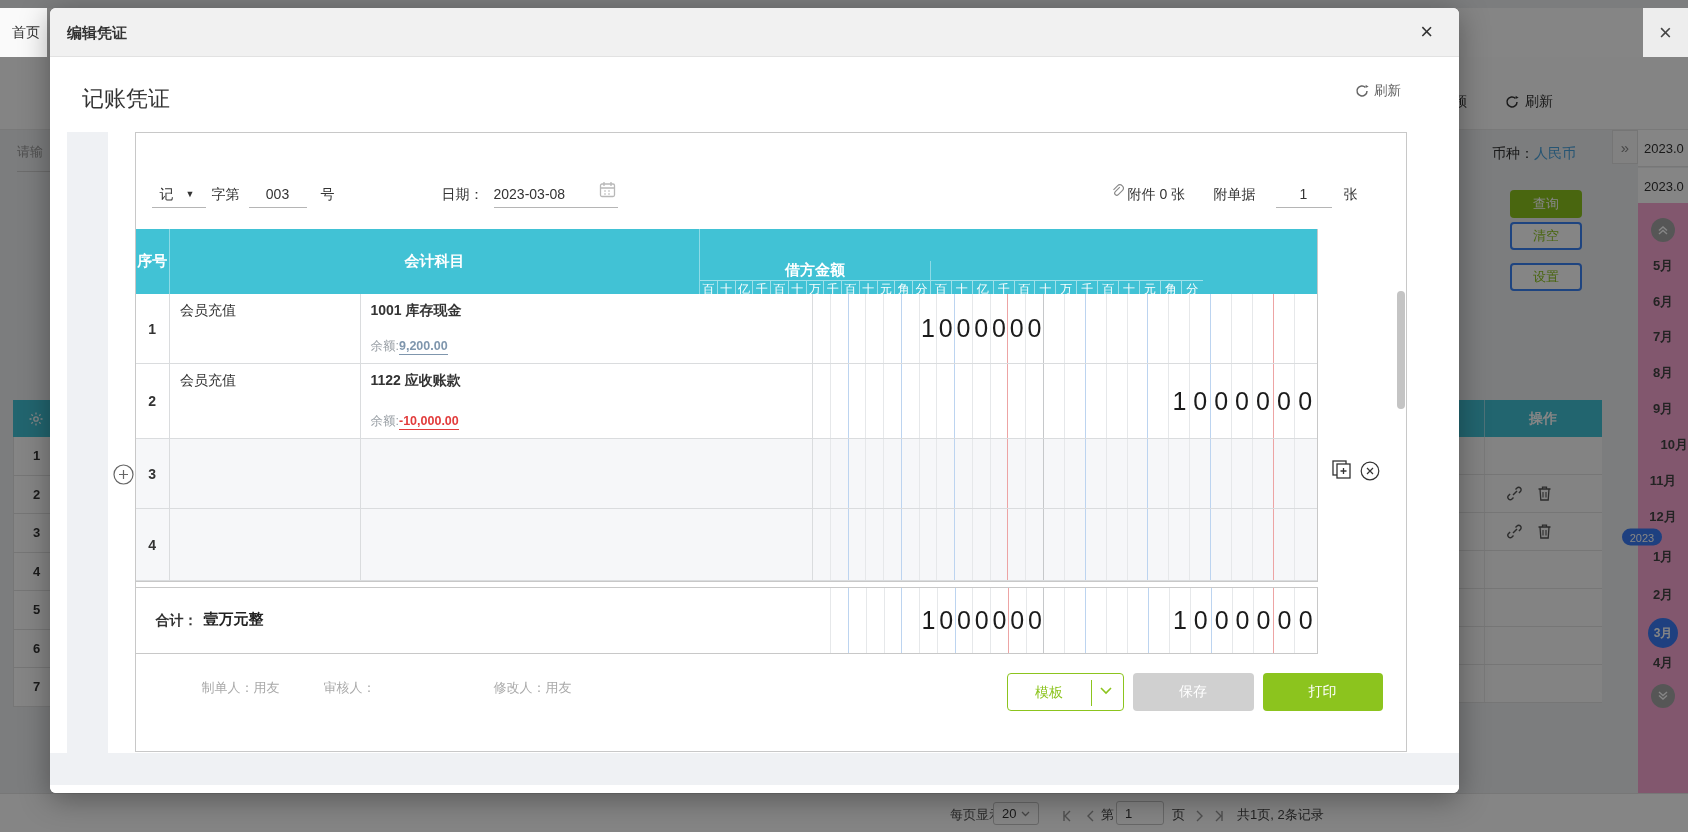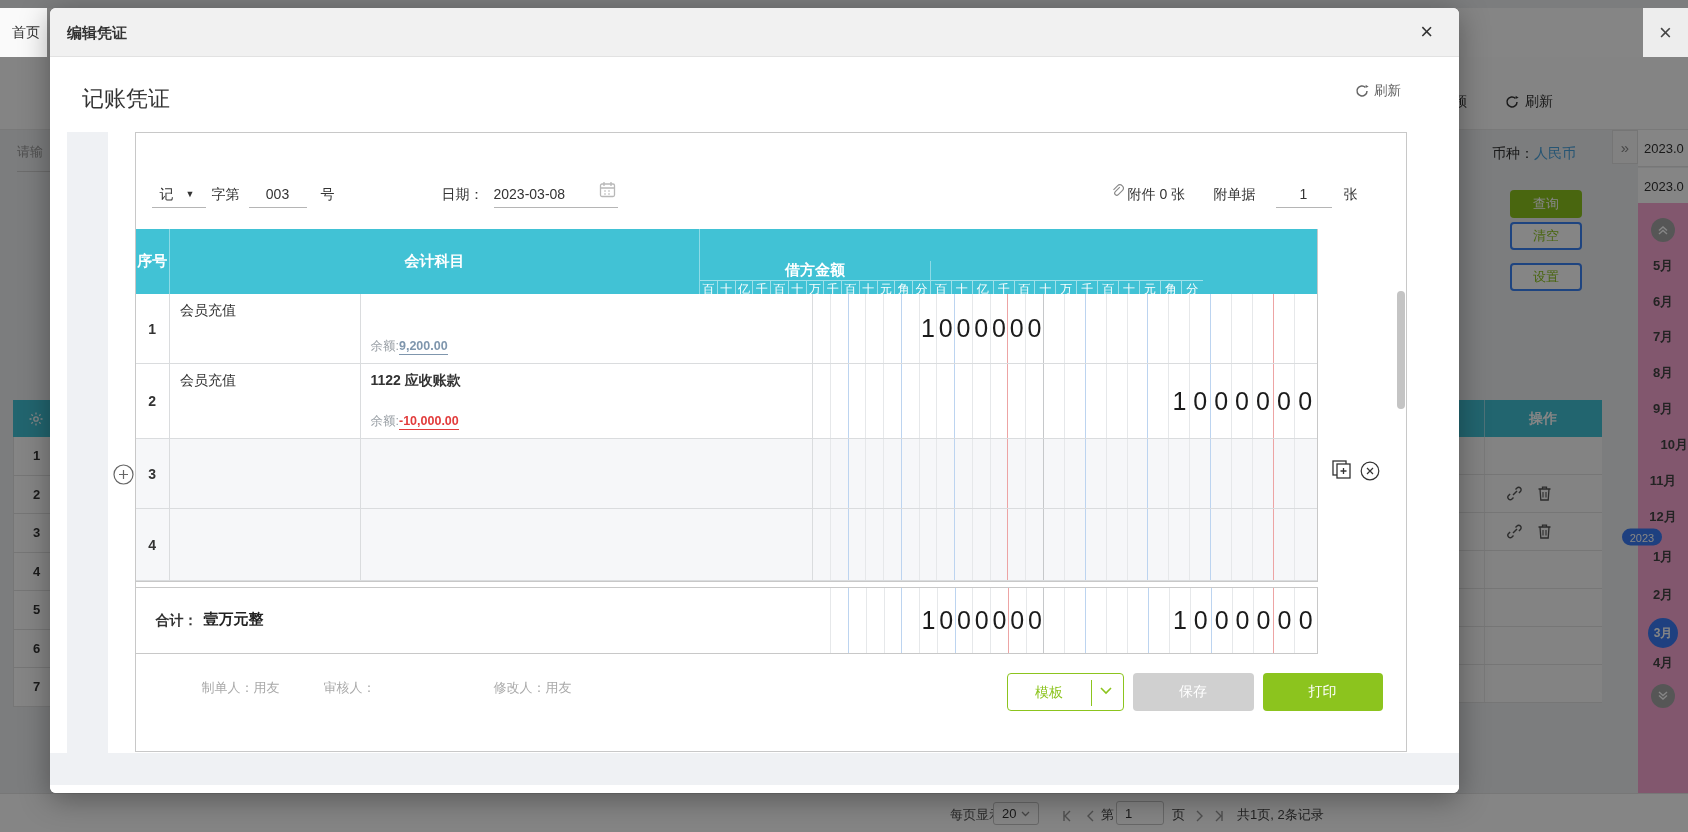--- a/index.html
+++ b/index.html
@@ -387,20 +387,21 @@
                   <span class="dlab w-c">角</span>
                   <span class="dlab w-c">分</span>
                 </div>
             </div>
           </div>
           <div id="vrows">
               <div class="vrow" style="height: 70px;">
                 <div class="vc-no">1</div>
                 <div class="vc-sum">会员充值</div>
                 <div class="vc-acct">
+                  <div>1001 库存现金</div>
                   <div class="balance"><span class="blabel">余额:</span><span class="bval pos">9,200.00</span></div>
                 </div>
                 <div class="dgrid dg-d" style="height: 69px;">
                   <span class="dcell"></span>
                   <span class="dcell sp-b"></span>
                   <span class="dcell"></span>
                   <span class="dcell"></span>
                   <span class="dcell sp-b"></span>
                   <span class="dcell"></span>
                   <span class="dcell">1</span>

